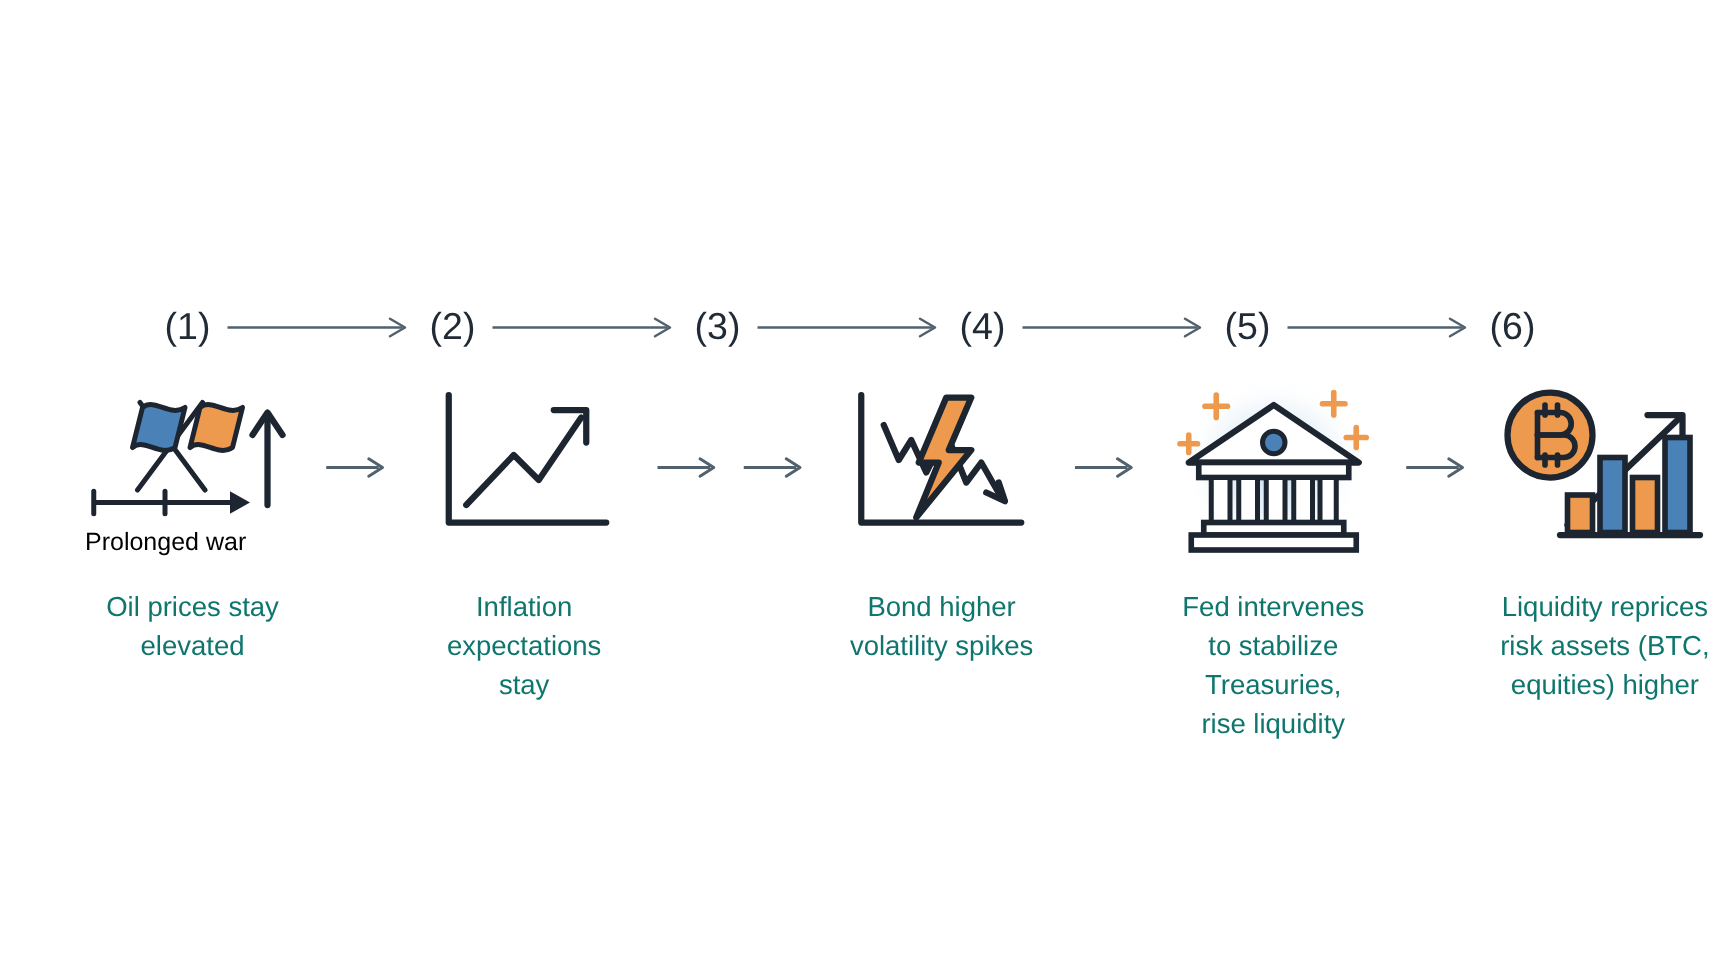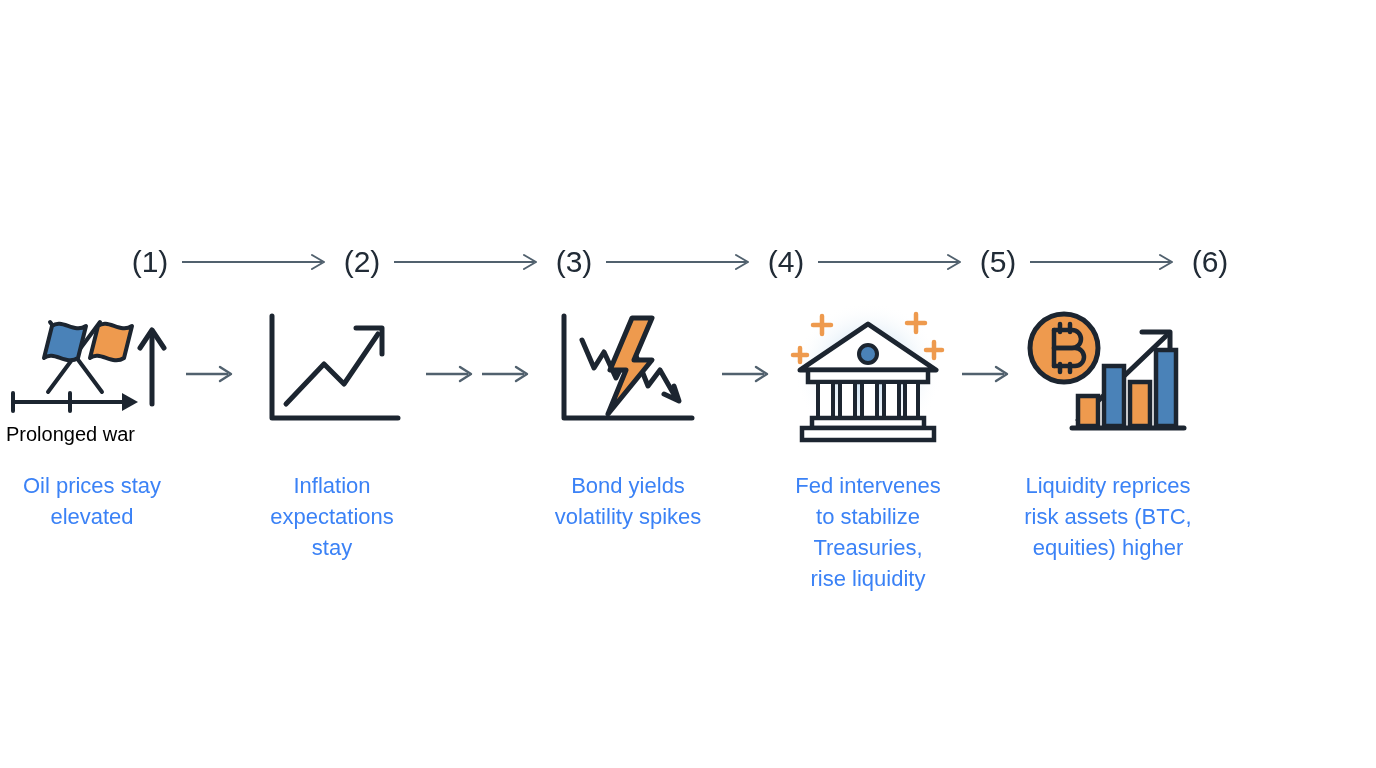--- a/index.html
+++ b/index.html
@@ -55,21 +55,22 @@
   }
 
   
   .cols {
     position: absolute;
     left: 0;
     top: 300px;
     width: 1376px;
     display: flex;
     align-items: flex-start;
-    justify-content: flex-start;
+    justify-content: space-between;
+    padding-left: 62px;
     box-sizing: border-box;
   }
   .col {
     flex: 0 0 auto;
     width: 184px;
     display: flex;
     flex-direction: column;
     align-items: center;
   }
   .icon-wrap {
@@ -78,21 +79,21 @@
     display: flex;
     align-items: center;
     justify-content: center;
     position: relative;
   }
   .caption {
     margin-top: 22px;
     font-size: 22px;
     line-height: 31px;
     text-align: center;
-    color: #3b82f6;
+    color: #0f766e;
     width: 215px;
     white-space: pre-line;
   }
   .flow-arrow {
     flex: 0 0 auto;
     width: 56px;
     height: 148px;
     display: flex;
     align-items: center;
     justify-content: center;
@@ -226,21 +227,21 @@
         <svg width="184" height="148" viewBox="0 0 184 148">
 
           <polyline points="28,16 28,118 156,118" fill="none" stroke="#1C2530" stroke-width="5" stroke-linecap="round" stroke-linejoin="round"></polyline>
 
           <polyline points="46,40 58,68 68,52 80,78 96,46 112,86 124,70 140,98" fill="none" stroke="#1C2530" stroke-width="5" stroke-linecap="round" stroke-linejoin="round"></polyline>
           <polyline points="128,94 143,101 138,86" fill="none" stroke="#1C2530" stroke-width="5" stroke-linecap="round" stroke-linejoin="round"></polyline>
 
           <polygon points="96,18 74,70 90,70 72,114 116,60 98,60 116,18" fill="#EE9A4E" stroke="#1C2530" stroke-width="5" stroke-linejoin="round"></polygon>
         </svg>
       </div>
-      <div class="caption">Bond yields
+      <div class="caption">Bond higher
 volatility spikes</div>
     </div>
 
     <div class="flow-arrow">
       <svg width="56" height="22" viewBox="0 0 56 22">
         <line x1="2" y1="11" x2="44" y2="11" stroke="#51616E" stroke-width="2.4"></line>
         <polyline points="36,4 47,11 36,18" fill="none" stroke="#51616E" stroke-width="2.4" stroke-linecap="round" stroke-linejoin="round"></polyline>
       </svg>
     </div>
 

